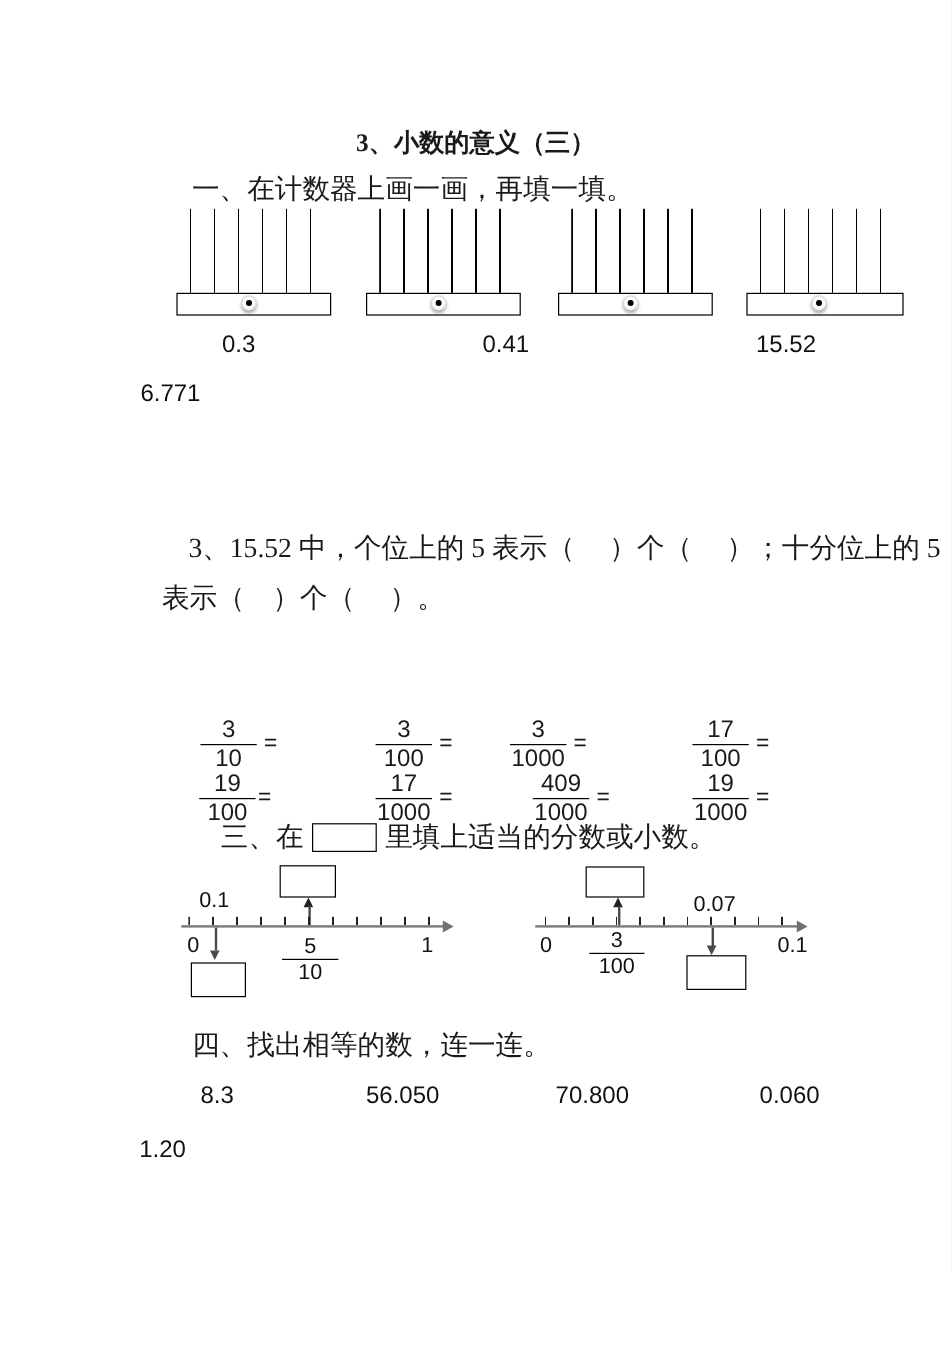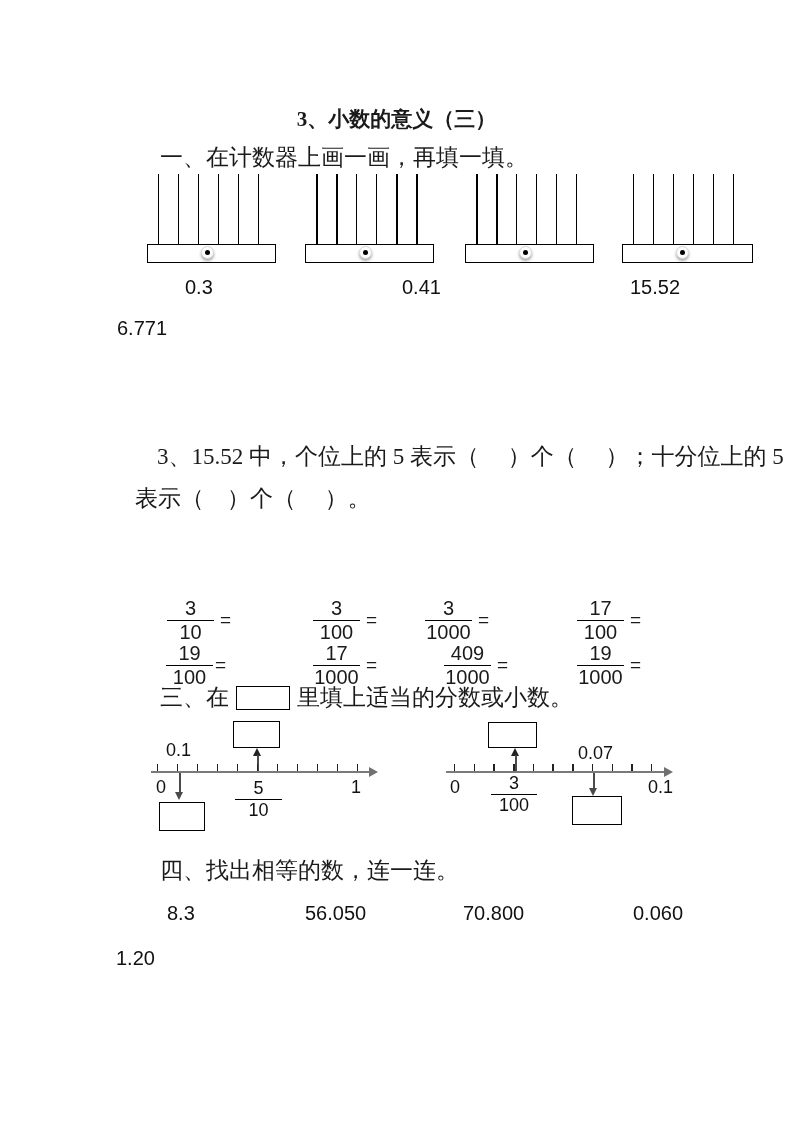--- a/index.html
+++ b/index.html
@@ -36,21 +36,21 @@
   .bead-dot { position: absolute; left: 2.6px; top: 2.6px; width: 5.8px; height: 5.8px; border-radius: 50%; background: #000; }
 
   
   .frac { position: absolute; display: flex; align-items: flex-start; }
   .fstack { display: flex; flex-direction: column; align-items: center; width: 47px; }
   .fnum, .fden { font-family: "Liberation Sans","DejaVu Sans",sans-serif; font-size: 20px; line-height: 21px; }
   .fbar { width: 100%; border-top: 1.6px solid #000; margin: 1px 0; }
   .feq { font-family: "Liberation Sans","DejaVu Sans",sans-serif; font-size: 19px; line-height: 21px; margin-left: 6px; margin-top: 11px; }
 
   
-  .s3row { display: flex; align-items: center; }
+  .s3row { display: flex; align-items: center; margin-left: 24px; }
   .inlinebox { display: inline-block; width: 54px; height: 24px; border: 1.6px solid #000; margin: 0 7px; background: #fff; }
 
   
   .nline { position: absolute; height: 1.6px; background: #7a7a7a; }
   .nl-arrow-r { position: absolute; width: 0; height: 0; border-left: 9px solid #707070; border-top: 5px solid transparent; border-bottom: 5px solid transparent; }
   .ticks { position: absolute; height: 7px; }
   .t20  { background: repeating-linear-gradient(to right, #222 0 1.4px, transparent 1.4px 20px); }
   .t197 { background: repeating-linear-gradient(to right, #222 0 1.4px, transparent 1.4px 19.7px); }
   .vshaft { position: absolute; width: 1.7px; background: #4a4a4a; }
   .arr-down { position: absolute; width: 0; height: 0; border-top: 8px solid #4a4a4a; border-left: 4.6px solid transparent; border-right: 4.6px solid transparent; }

